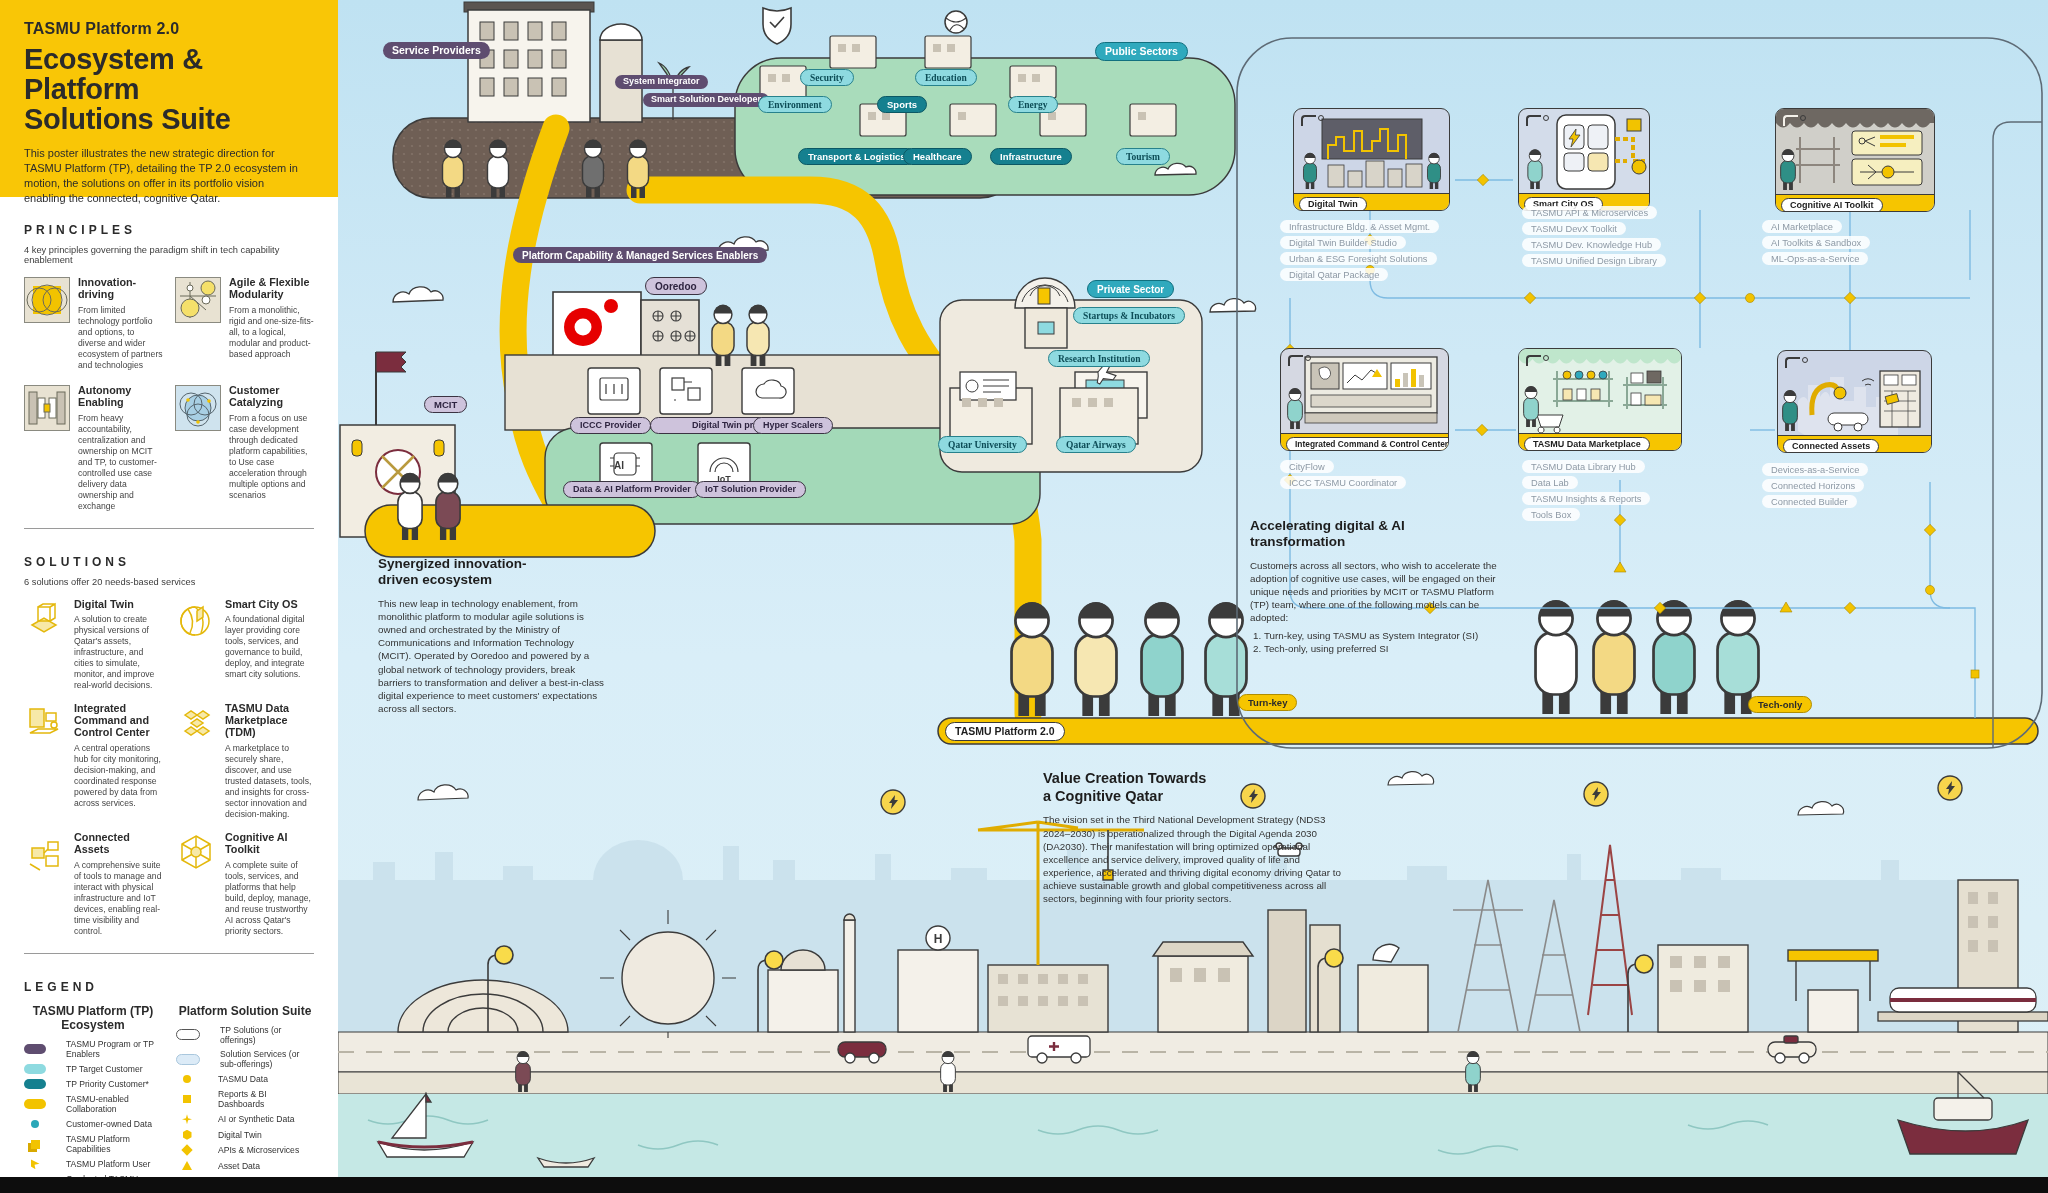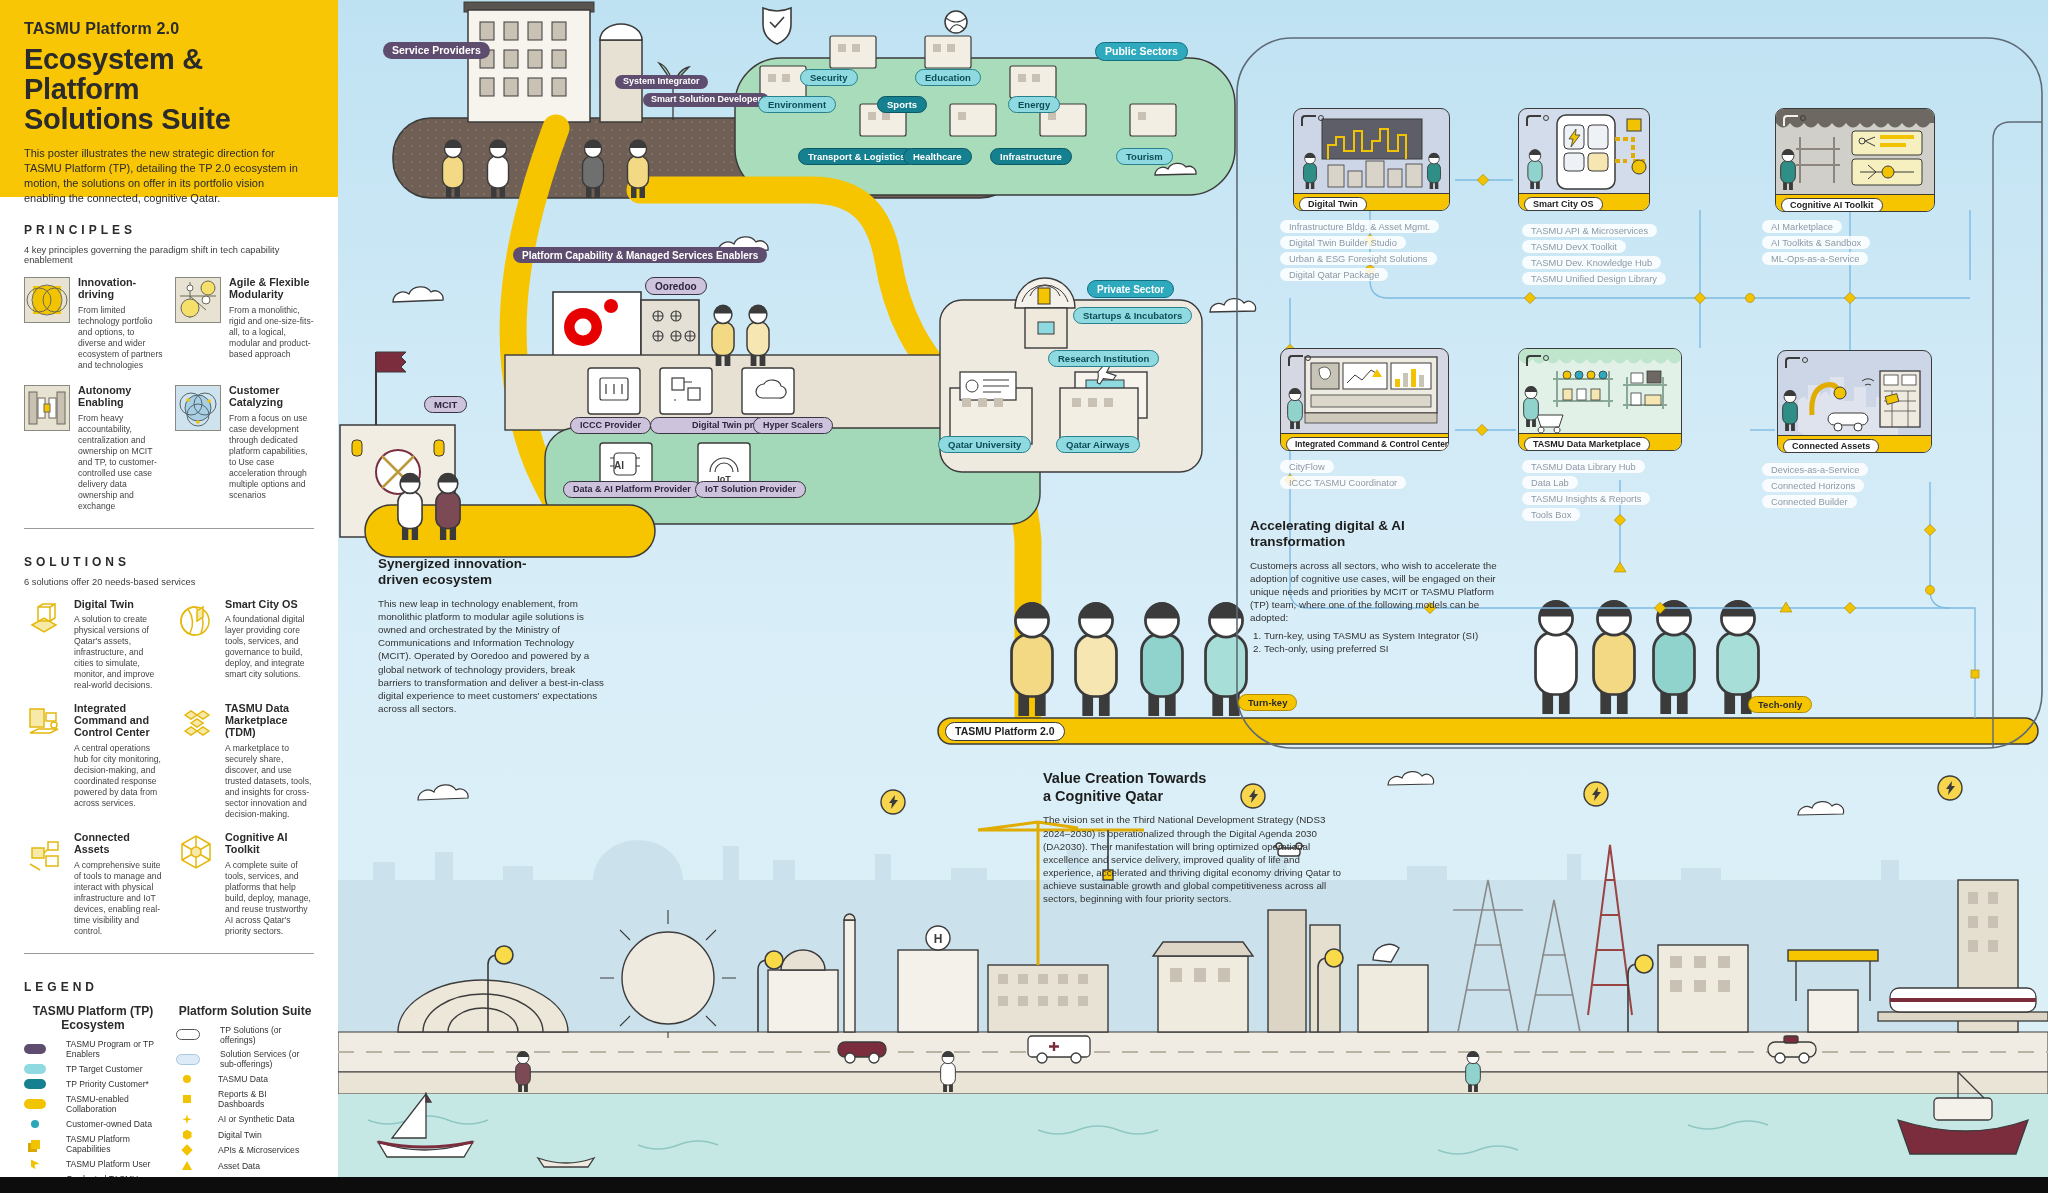--- a/index.html
+++ b/index.html
@@ -48,21 +48,21 @@
   #footbar{position:absolute;left:0;bottom:0;width:2048px;height:16px;background:#0d0d0d;z-index:7;}
   #footlogo{position:absolute;left:0;top:1155px;width:338px;height:38px;background:#0d0d0d;z-index:8;display:flex;align-items:center;gap:8px;padding-left:14px;box-sizing:border-box;color:#fff;}
   .logotxt{display:flex;flex-direction:column;line-height:1.1;}
   .logoar{font-family:"DejaVu Sans",sans-serif;font-size:9.5px;}
   .logoen{font-size:8px;font-weight:bold;letter-spacing:.6px;}
   
   .pill{position:absolute;z-index:10;border-radius:999px;white-space:nowrap;padding:2.5px 9px;
         font-size:9.5px;font-weight:bold;line-height:1.1;}
   .pl-purple{background:#5f4d70;color:#fff;}
   .pl-lav{background:#cec3dc;color:#2e2440;border:1.4px solid #3a3342;}
-  .pl-cyan{background:#8edae0;color:#0d4d57;border:1.3px solid #27818c;}
+  .pl-cyan{background:#8edae0;color:#0d4d57;border:1.3px solid #27818c;font-family:Liberation Serif, serif;}
   .pl-teal{background:#15808f;color:#fff;border:1.3px solid #0b5864;}
   .pl-med{background:#2fa9bd;color:#fff;border:1.3px solid #11707f;}
   .pl-white{background:#fff;color:#1d1d1d;border:1.5px solid #3b3b3b;}
   .pl-yel{background:#f6c500;color:#2b2b2b;border:1.2px solid #b08d00;}
   
   .tblock{position:absolute;z-index:10;}
   .tb-title{font-size:13.5px;font-weight:bold;line-height:1.22;color:#1d1d1d;}
   .tb-body{font-size:9.8px;line-height:1.34;color:#333;margin-top:8px;}
   .tb-body ol{margin:4px 0 0 14px;padding:0;}
   
@@ -773,21 +773,21 @@
         <path d="M96,30 h18 v22 h12 M96,52 h12" fill="none" stroke="#e0ac00" stroke-width="4" stroke-dasharray="5 3"></path>
         <rect x="108" y="10" width="14" height="12" fill="#f2c300" stroke="#3b3b3b"></rect>
         <circle cx="120" cy="58" r="7" fill="#f2c300" stroke="#3b3b3b"></circle>
         <use href="#person" transform="translate(16,80) scale(.68)" color="#8fd3cc"></use>
       </svg>
     </div>
     <div class="card-band">
         <span class="card-label">Smart City OS</span>
       </div>
   </div>
-  <div class="subs" style="left:1522px;top:224px;">
+  <div class="subs" style="left:1522px;top:206px;">
     <span class="sub">TASMU API &amp; Microservices</span>
       <span class="sub">TASMU DevX Toolkit</span>
     <span class="sub">TASMU Dev. Knowledge Hub</span>
       <span class="sub">TASMU Unified Design Library</span>
   </div>
 
   <div class="card" style="left:1775px;top:108px;width:158px;height:102px;background:#d0cfc9;">
     <span class="cam" style="border-color:#f4f1ea;"></span>
     <div class="card-art">
       <svg width="158" height="81" viewBox="0 0 158 81">

